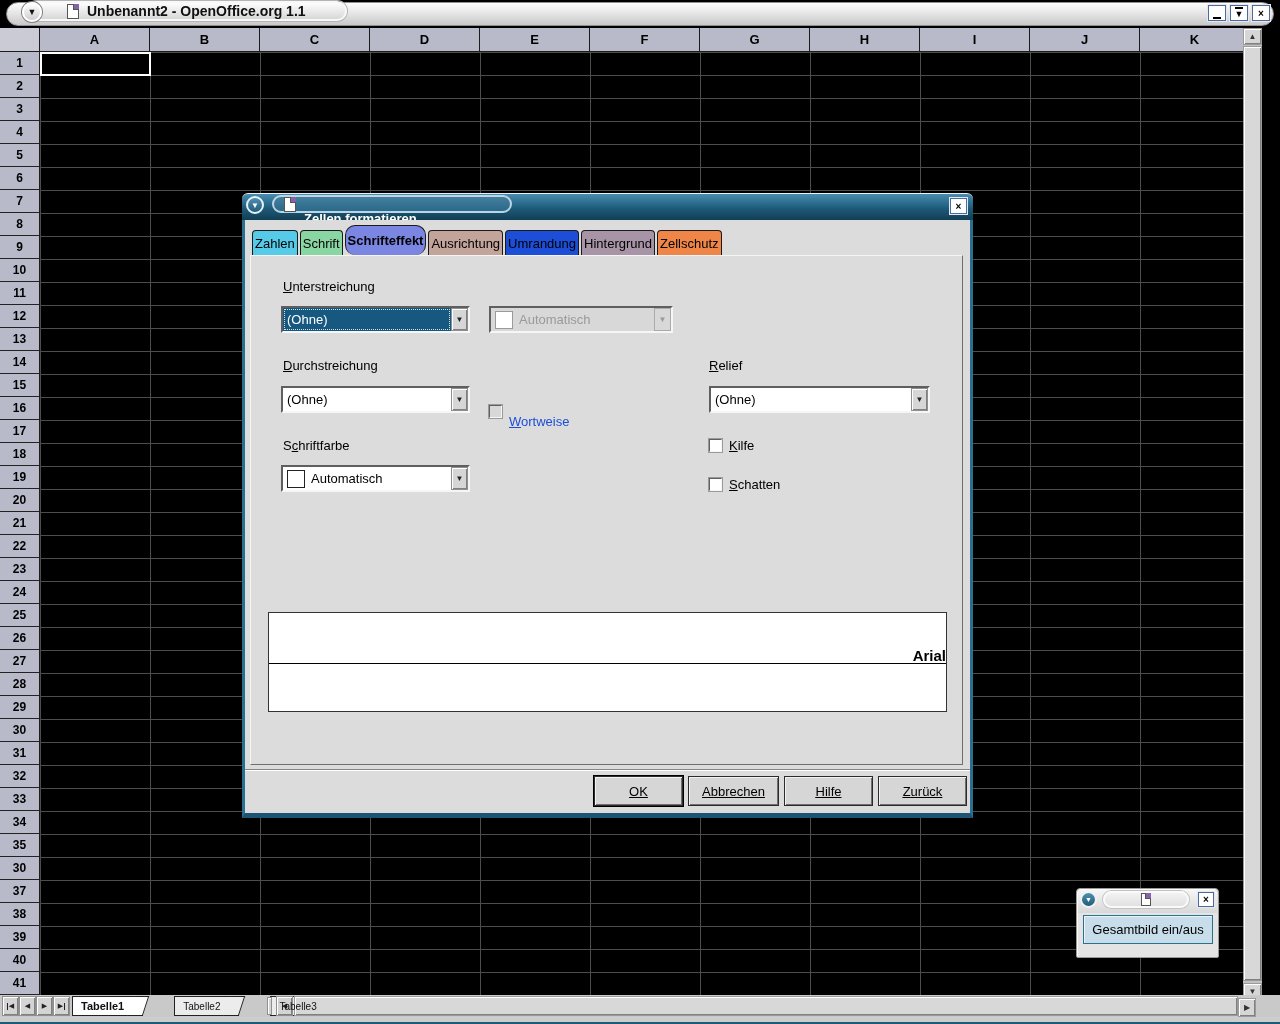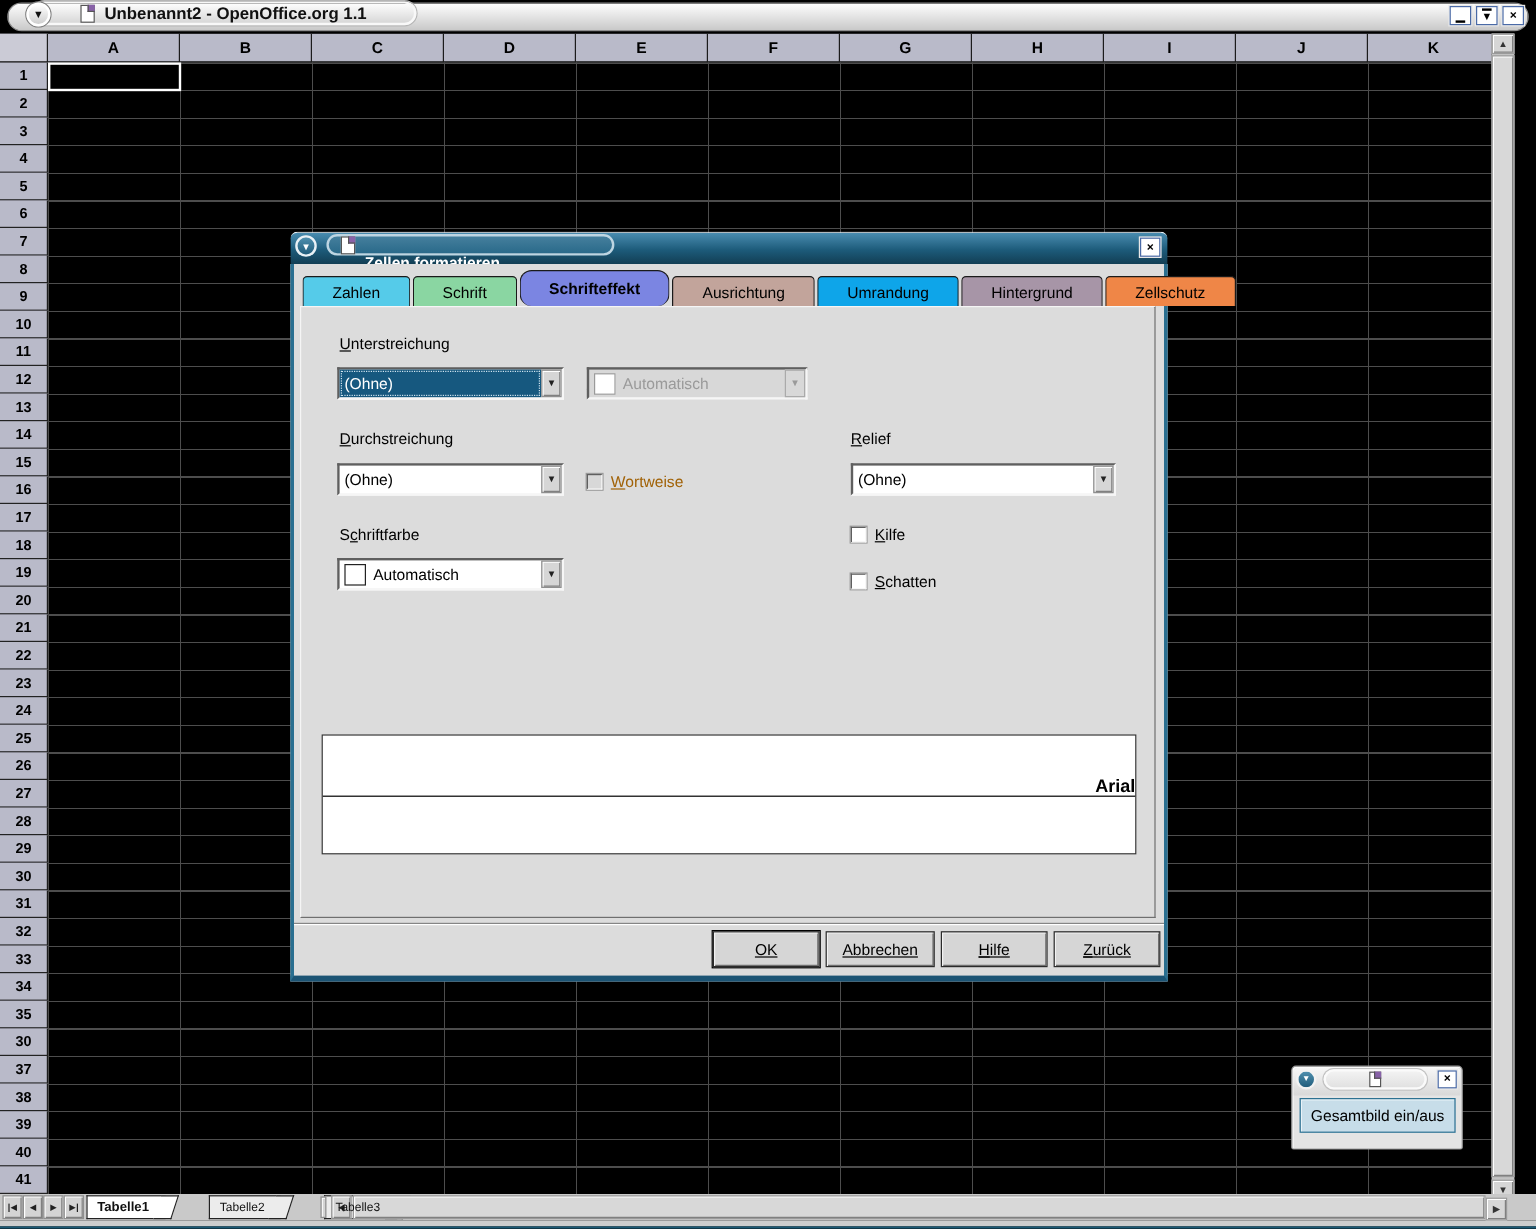--- a/index.html
+++ b/index.html
@@ -91,21 +91,21 @@
     box-shadow:none; font-size:8px; }
   #dlg-pill { left:30px; top:2px; width:240px; height:18px; border-radius:11px;
     border:2px solid #bdd5e2; background:linear-gradient(#457f9d,#2a6a8a);
     display:flex; align-items:center; padding-left:10px; }
   #dlg-title { color:#fff; font-size:13px; font-weight:bold; margin-left:8px; white-space:nowrap;margin-top:28px; }
   #dlg-close { right:6px; top:5px; width:17px; height:16px; }
   #dlg-body { left:0; top:27px; width:731px; height:598px; background:#dcdcdc;
     border-left:3px solid #2a6f90; border-right:3px solid #2a6f90; border-bottom:5px solid #1c5474; }
 
   #dtab-strip { left:7px; top:6px; height:29px; display:flex; align-items:flex-end; }
-  .dtab { height:25px; padding:0 24px; border:1px solid #1a1a1a; border-bottom:none;
+  .dtab { height:25px; padding:0 2px; border:1px solid #1a1a1a; border-bottom:none;
     border-radius:4px 4px 0 0; display:flex; align-items:center; font-size:13px; color:#000;
     margin-right:2px; }
   .dtab.active { height:30px; font-weight:bold; z-index:2;border-radius:10px; }
 
   #tabpage { left:5px; top:35px; width:713px; height:510px;
     border-top:1px solid #f5f5f5; border-left:1px solid #f5f5f5;
     border-right:1px solid #6f6f6f; border-bottom:1px solid #6f6f6f; }
 
   .fld-label { font-size:13px; color:#000; white-space:nowrap; }
   .fld-label.disabled { color:#9a9a9a;margin-top:32px; }
@@ -125,21 +125,21 @@
   .combo.disabled .arrow { background:#d8d8d8; color:#9a9a9a; box-shadow:none; border-color:#aaa; }
   .swatch { width:18px; height:18px; background:#fff; border:1px solid #222; }
   .combo.disabled .swatch { border-color:#9a9a9a; }
 
   .chk { display:flex; align-items:center; gap:7px; }
   .chk .box { width:13px; height:13px; background:#fff;
     border-top:1px solid #5f5f5f; border-left:1px solid #5f5f5f;
     border-bottom:1px solid #f6f6f6; border-right:1px solid #f6f6f6;
     box-shadow:0 0 0 1px #9a9a9a; }
   .chk span.lbl { font-size:13px; color:#000; }
-  .chk.disabled .lbl { color:#a16207; }
+  .chk.disabled .lbl { color:#1d4ed8;margin-top:20px; }
   .chk.disabled .box { background:#d8d8d8; }
 
   #preview { left:23px; top:392px; width:679px; height:100px; background:#fff; border:1px solid #333; }
   #preview-topline { left:0; top:0; width:677px; height:51px; border-bottom:1px solid #000; }
   #preview-text { left:0; bottom:47px; width:100%; text-align:right;
     font-size:15px; font-weight:bold; color:#000; }
 
   #dlg-sep { left:0; top:549px; width:725px; height:2px;
     background:linear-gradient(#858585,#858585 50%,#fff 50%,#fff); }
   .dlg-btn { top:556px; height:30px; background:#d6d6d6; border:1px solid #2b2b2b;
@@ -317,21 +317,21 @@
     <div id="dlg-close" class="win-btn abs">
       <span>×</span>
     </div>
 
     <div id="dlg-body" class="abs">
       <div id="dtab-strip" class="abs">
           <div class="dtab" style="background: rgb(85, 203, 233);">Zahlen</div>
           <div class="dtab" style="background: rgb(138, 214, 162);">Schrift</div>
           <div class="dtab active" style="background: rgb(123, 133, 226);">Schrifteffekt</div>
           <div class="dtab" style="background: rgb(194, 164, 155);">Ausrichtung</div>
-          <div class="dtab" style="background: #0ea5e9;">Umrandung</div>
+          <div class="dtab" style="background: #1d4ed8;">Umrandung</div>
           <div class="dtab" style="background: rgb(167, 149, 167);">Hintergrund</div>
           <div class="dtab" style="background: rgb(239, 134, 71);">Zellschutz</div>
         </div>
       <div id="tabpage" class="abs"></div>
 
       <div class="fld-label abs" style="left:38px;top:59px">
         <span></span><span class="u">U</span><span>nterstreichung</span>
       </div>
       <div class="combo focused abs" style="left:36px;top:86px;width:189px">
         <div class="val">(Ohne)</div>

